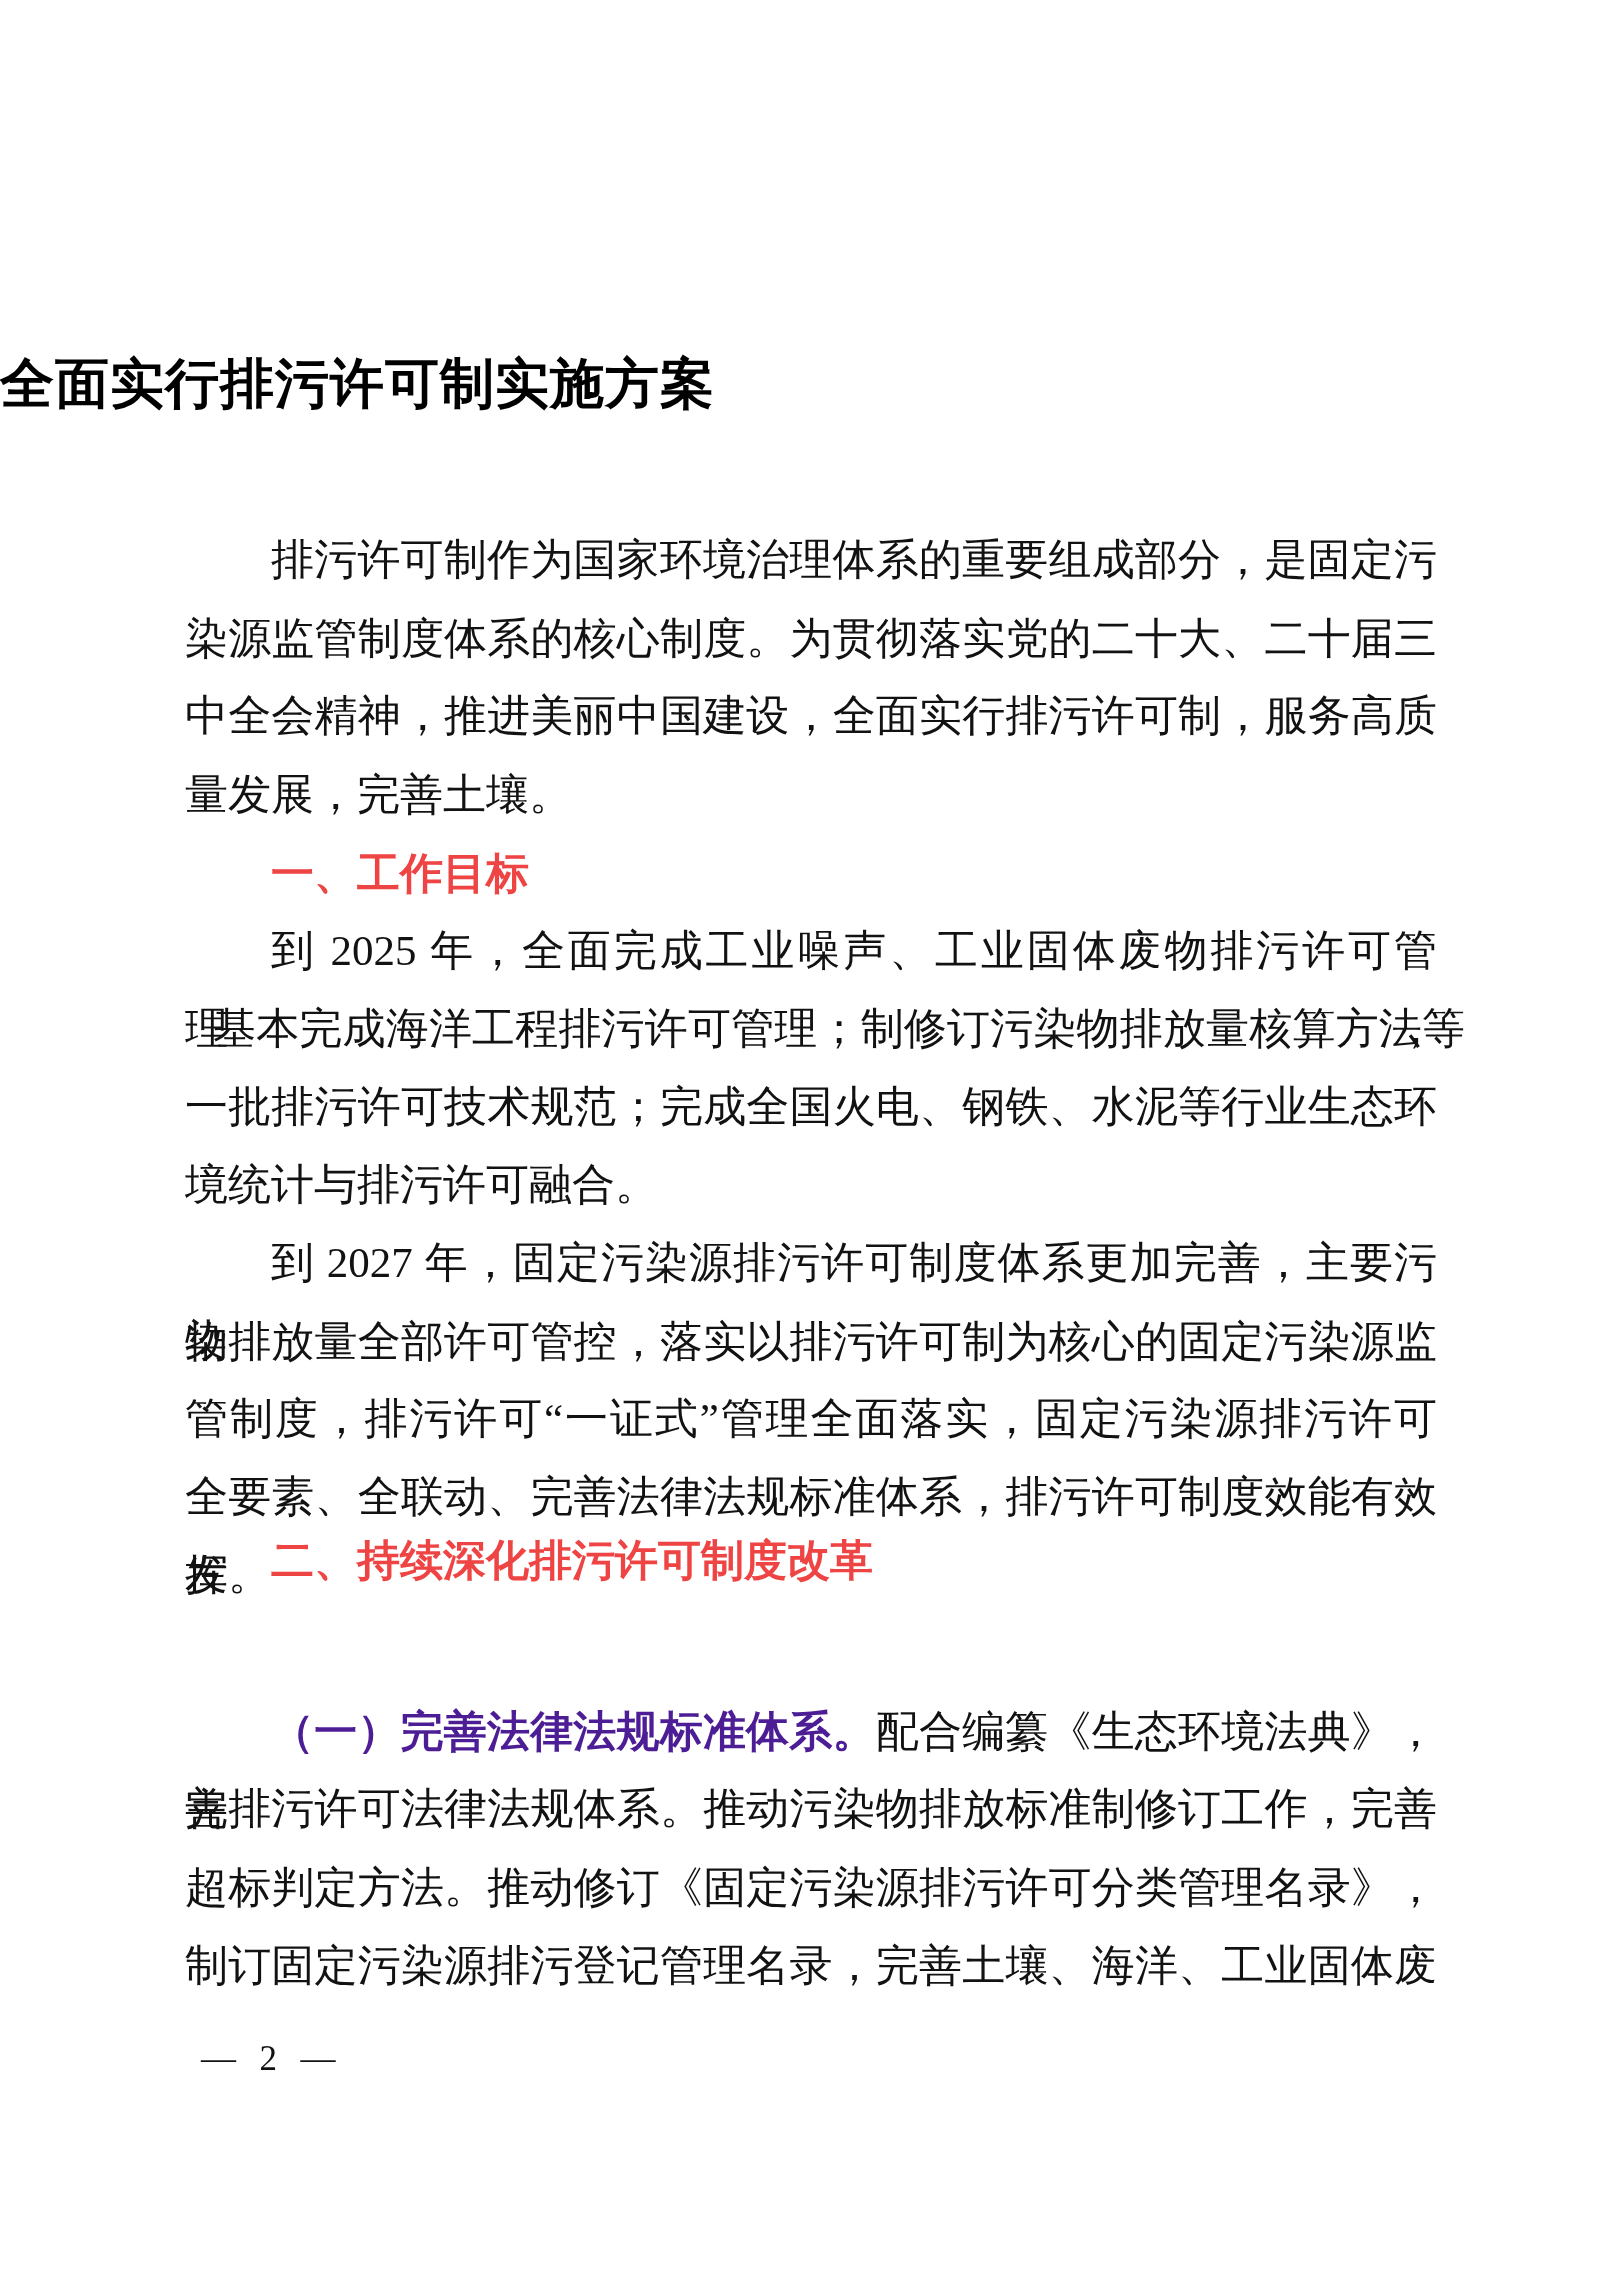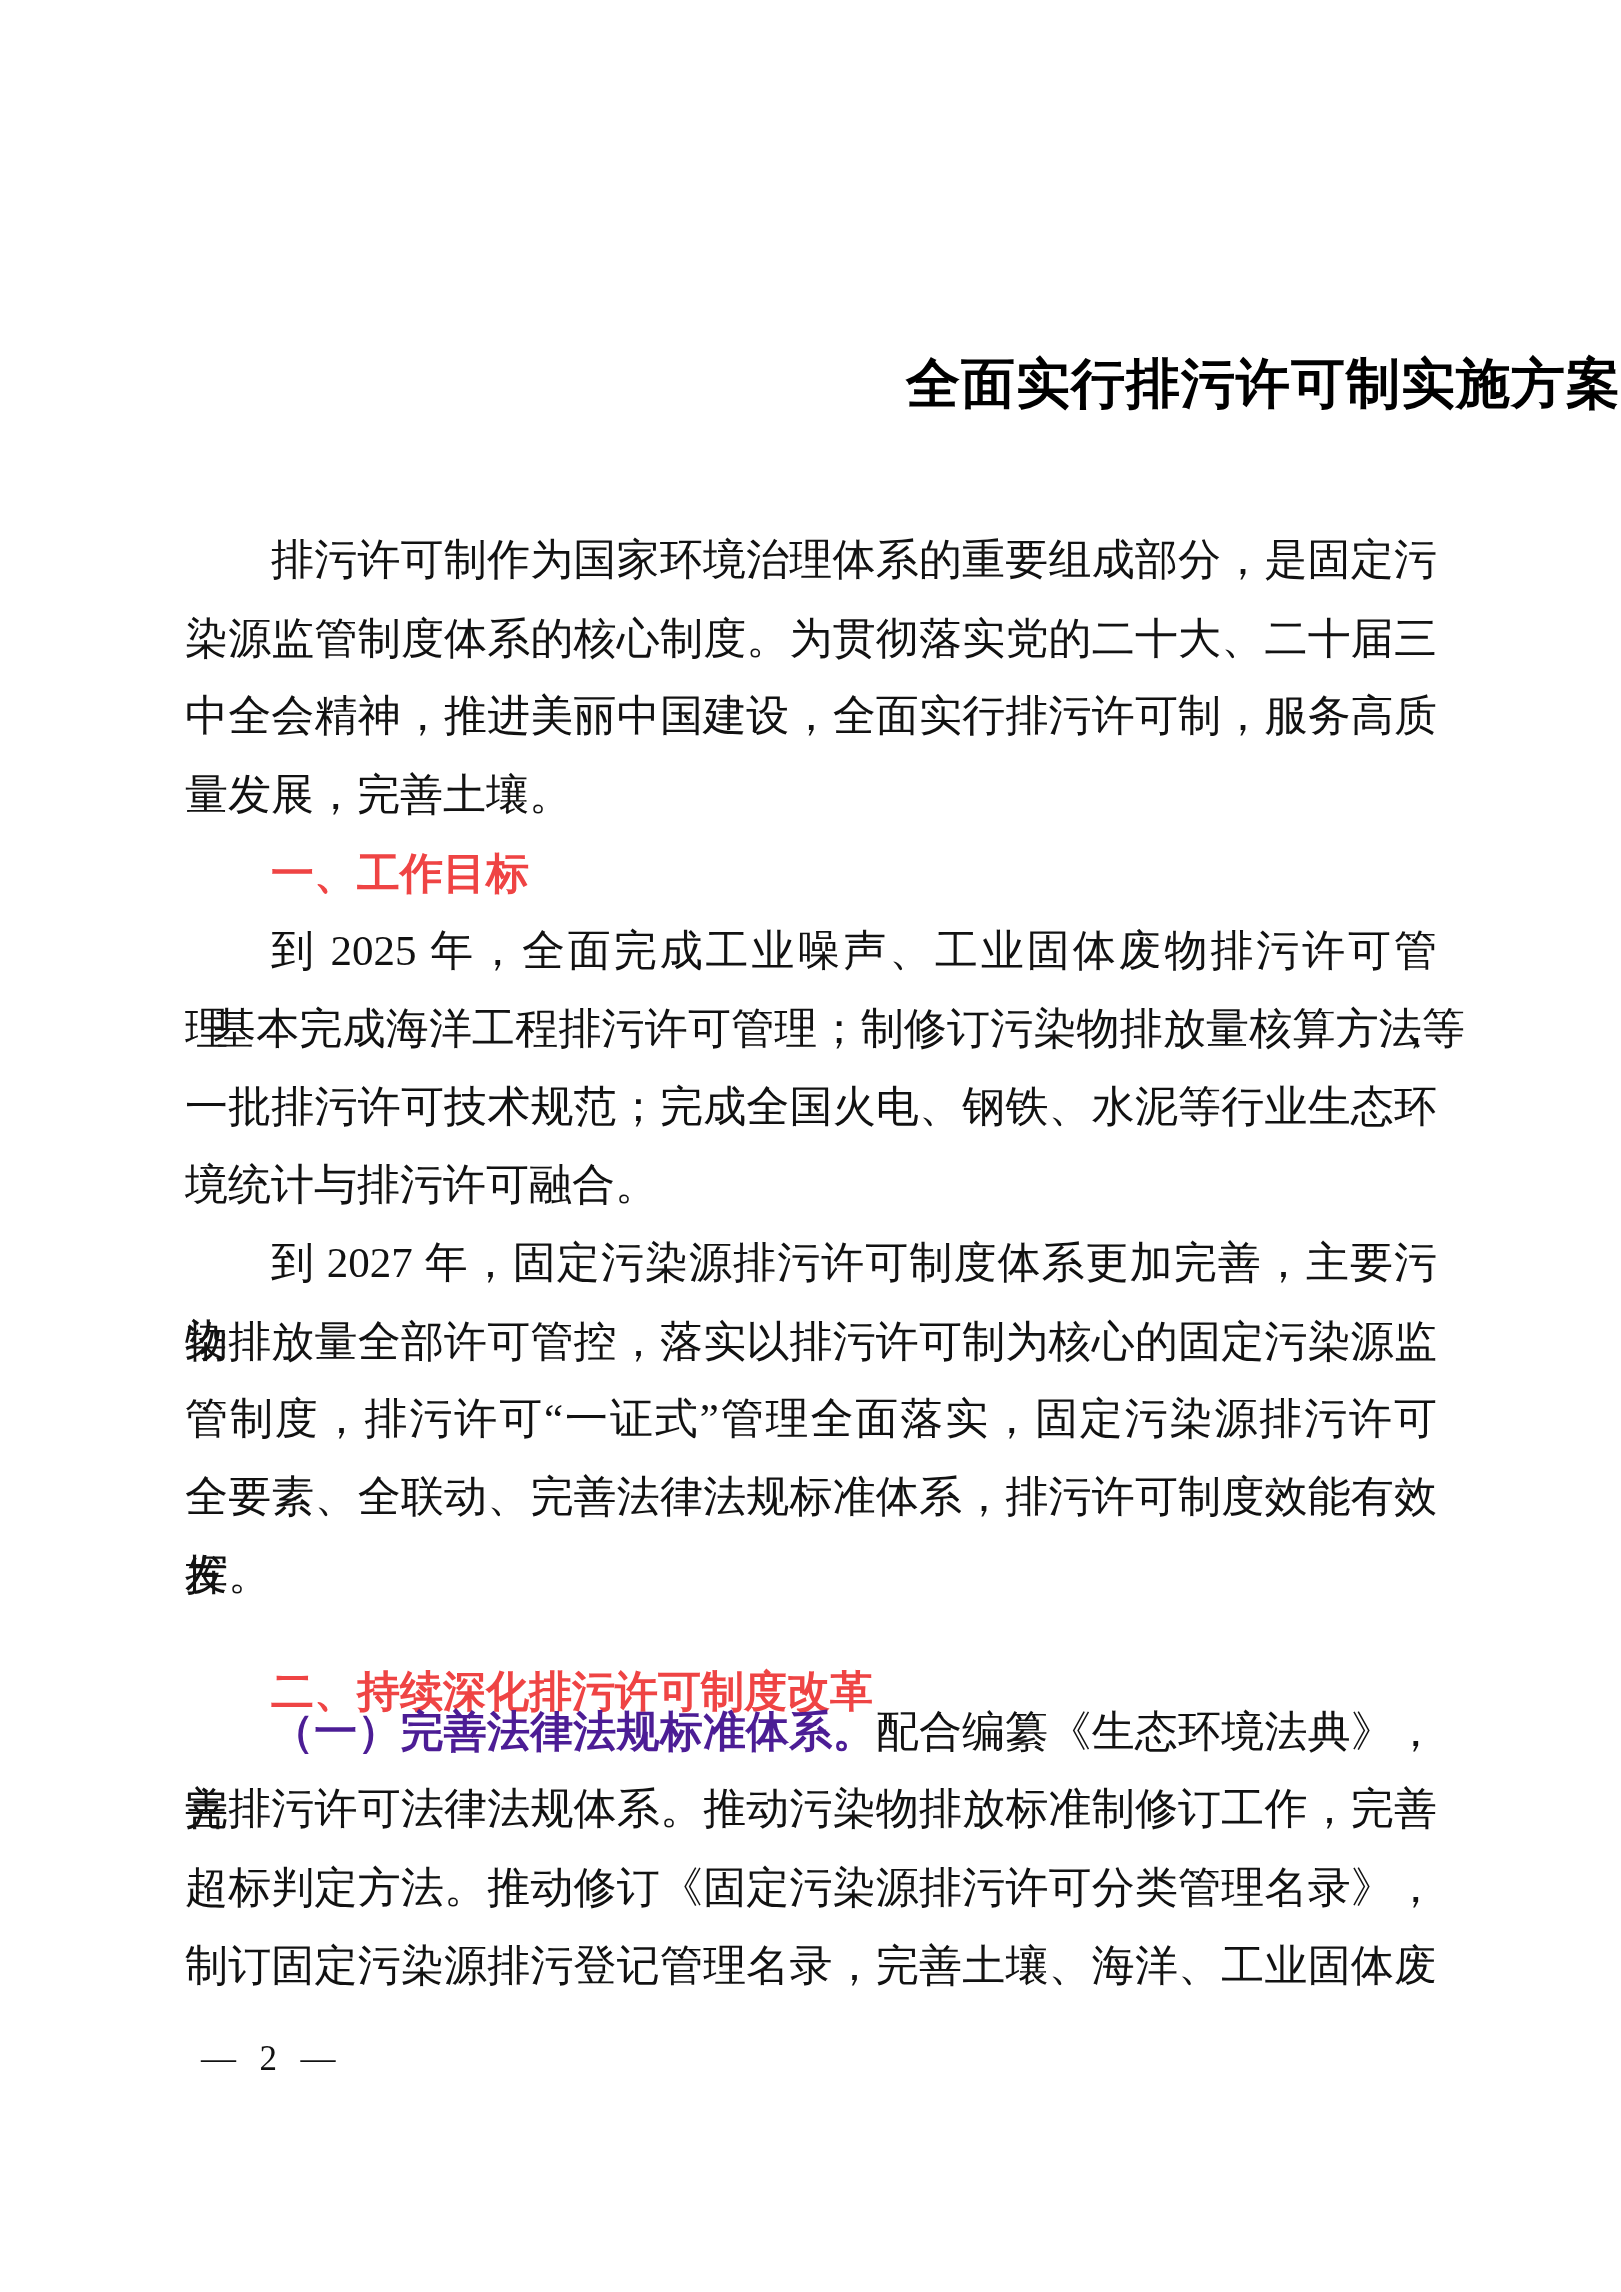--- a/index.html
+++ b/index.html
@@ -16,21 +16,21 @@
     font-family: "Liberation Serif", "DejaVu Serif", serif;
     color: #111111;
   }
   .doc-title {
     position: absolute;
     top: 345px;
     left: 0;
     width: 100%;
     height: 78px;
     line-height: 78px;
-    text-align: right;
+    text-align: left;
     font-size: 54px;
     font-weight: 700;
     font-family: "Liberation Serif", "DejaVu Serif", serif;
     color: #000000;
     letter-spacing: 1px;
   }
   .line {
     position: absolute;
     left: 185px;
     width: 1252px;
@@ -93,21 +93,21 @@
       <div class="line heading" style="top: 834px;">一、工作目标</div>
       <div class="line justify indent" style="top: 912px;">到 2025 年，全面完成工业噪声、工业固体废物排污许可管理，</div>
       <div class="line justify" style="top: 990px; margin-left: 28px;">基本完成海洋工程排污许可管理；制修订污染物排放量核算方法等</div>
       <div class="line justify" style="top: 1068px;">一批排污许可技术规范；完成全国火电、钢铁、水泥等行业生态环</div>
       <div class="line" style="top: 1146px;">境统计与排污许可融合。</div>
       <div class="line justify indent" style="top: 1224px;">到 2027 年，固定污染源排污许可制度体系更加完善，主要污染</div>
       <div class="line justify" style="top: 1303px;">物排放量全部许可管控，落实以排污许可制为核心的固定污染源监</div>
       <div class="line justify" style="top: 1380px;">管制度，排污许可“一证式”管理全面落实，固定污染源排污许可</div>
       <div class="line justify" style="top: 1458px;">全要素、全联动、完善法律法规标准体系，排污许可制度效能有效发</div>
       <div class="line" style="top: 1536px;">挥。</div>
-      <div class="line heading" style="top: 1652px;">二、持续深化排污许可制度改革</div>
+      <div class="line heading" style="top: 1522px; font-family: Liberation Serif, serif;">二、持续深化排污许可制度改革</div>
       <div class="line justify indent" style="top: 1693px;"><span class="lead">（一）完善法律法规标准体系。</span>配合编纂《生态环境法典》，完</div>
       <div class="line justify" style="top: 1770px;">善排污许可法律法规体系。推动污染物排放标准制修订工作，完善</div>
       <div class="line justify" style="top: 1849px;">超标判定方法。推动修订《固定污染源排污许可分类管理名录》，</div>
       <div class="line justify" style="top: 1927px;">制订固定污染源排污登记管理名录，完善土壤、海洋、工业固体废</div>
     </div>
 
   <div class="page-footer"><span class="dash">—</span><span class="num">2</span><span class="dash">—</span></div>
 
 </div>
 

